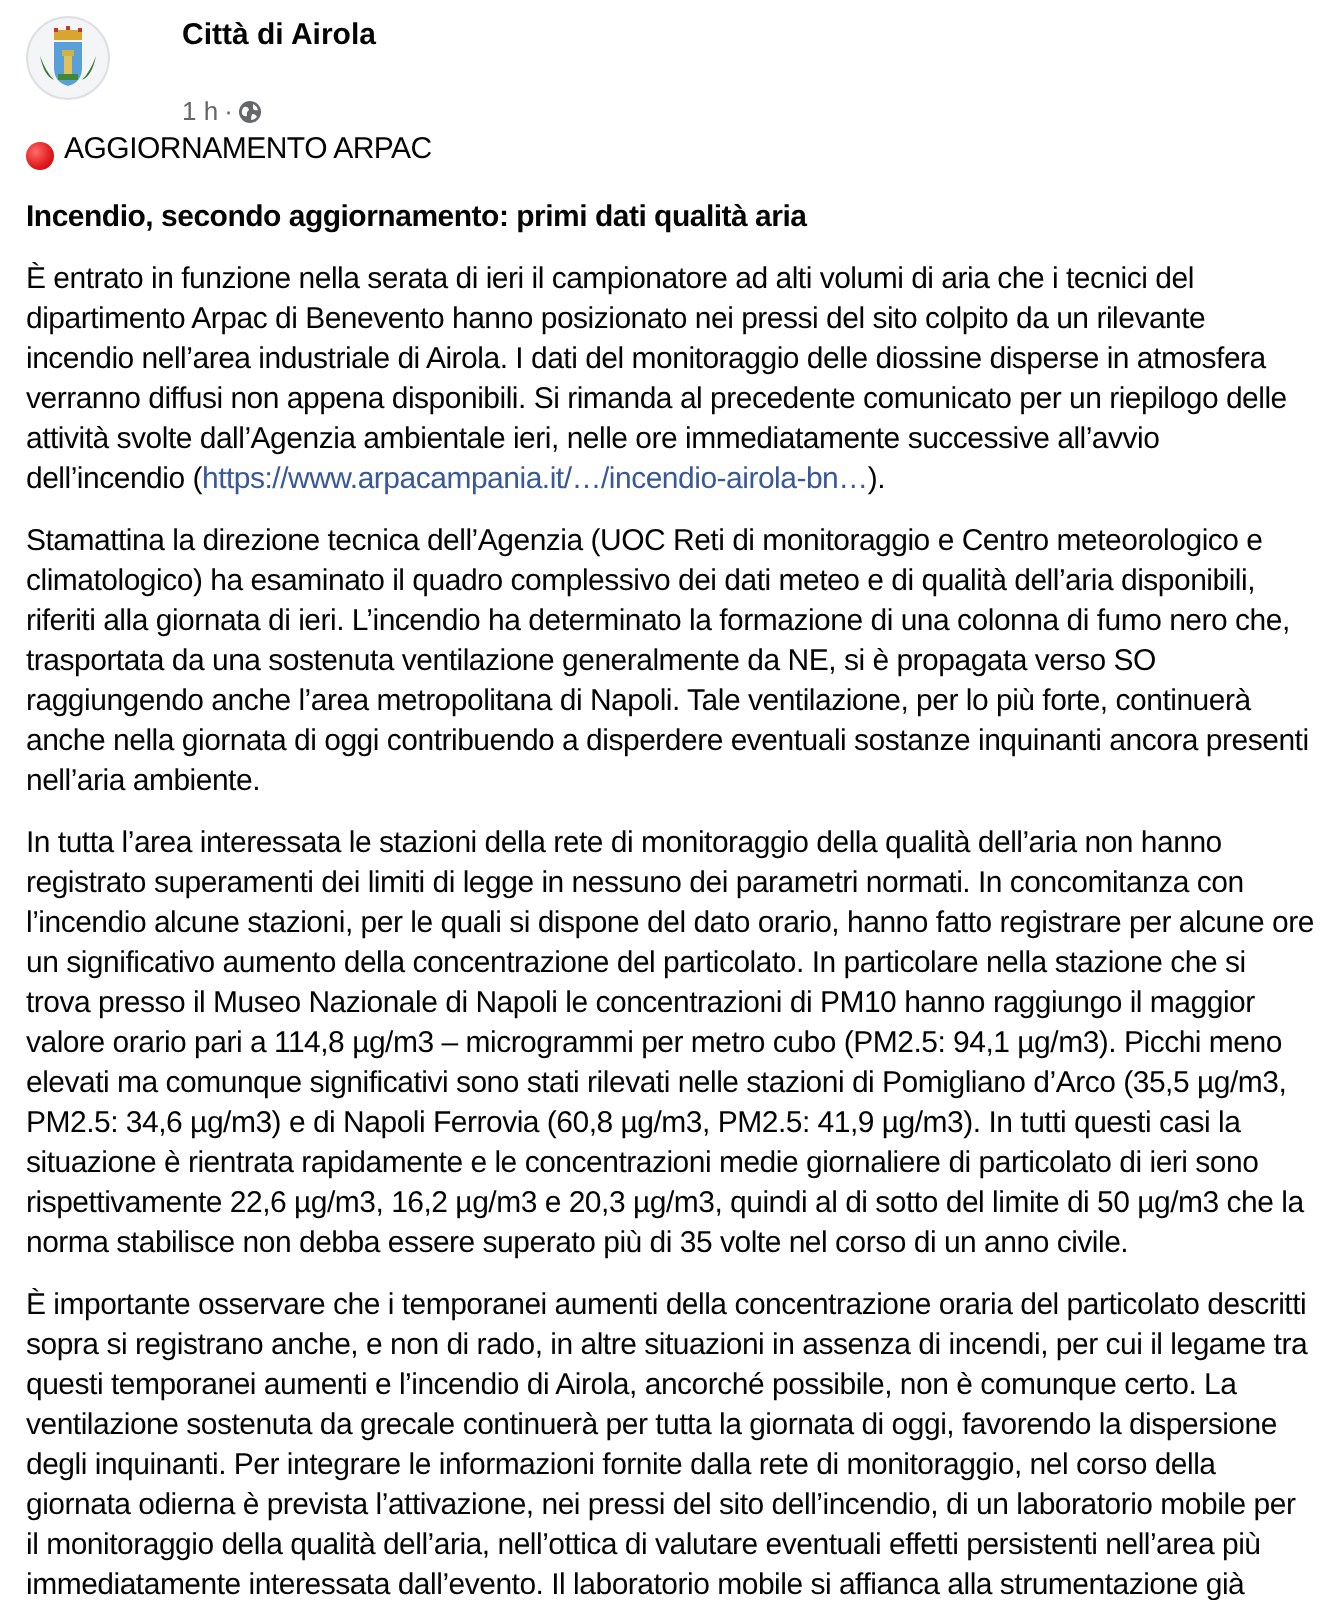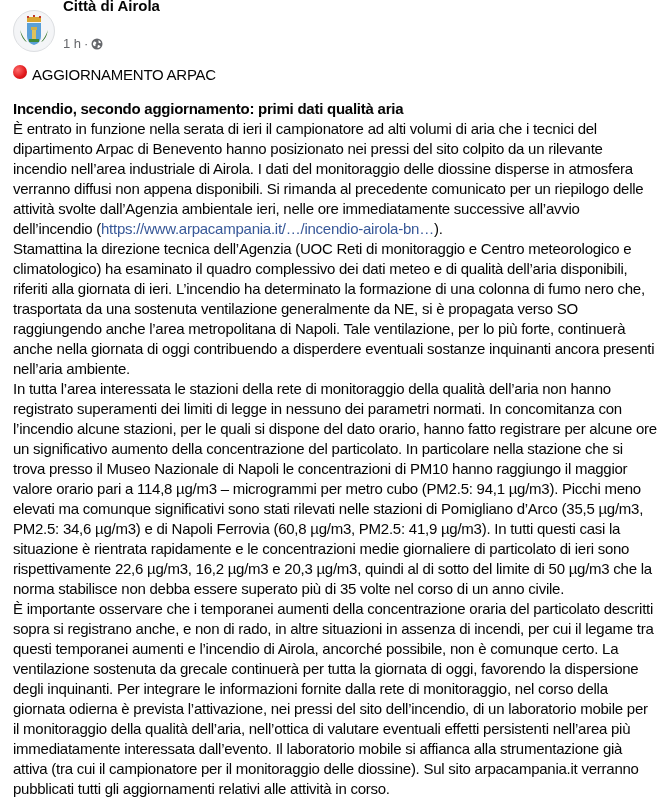--- a/index.html
+++ b/index.html
@@ -2,42 +2,42 @@
 <html><head>
 <meta charset="utf-8">
 <style>
   html, body { margin: 0; padding: 0; background: #ffffff; }
   body {
     width: 667px; height: 800px; overflow: hidden;
     font-family: "Liberation Sans", sans-serif;
     color: #1c1e21;
   }
   .post { padding: 8px 0 0 13px; width: 650px; }
-  .header { display: flex; align-items: flex-end; height: 44px; }
+  .header { display: flex; align-items: flex-start; height: 44px; gap: 28px; }
   .avatar {
     width: 40px; height: 40px; border-radius: 50%;
     border: 1px solid #dddfe2; background: #f3f4f6;
     display: flex; align-items: center; justify-content: center;
     overflow: hidden; flex-shrink: 0;
   }
   .meta { margin-left: 8px; display: flex; flex-direction: column; }
   .page-name { font-weight: bold; font-size: 15px; color: #050505; line-height: 19px; }
   .sub { font-size: 13px; color: #65676b; display: flex; align-items: center; line-height: 17px; margin-top: 20px; }
   .sub .dot { margin: 0 3px; }
   .globe { display: inline-block; width: 12px; height: 12px; }
   .body-text { font-size: 15px; line-height: 20px; color: #050505; padding-right: 6px; letter-spacing: -0.25px; }
-  .line-title { margin-top: 13px; display: flex; align-items: flex-start; }
+  .line-title { margin-top: 13px; display: flex; align-items: flex-end; }
   .red-dot {
     display: inline-block; width: 14px; height: 14px; border-radius: 50%;
     background: radial-gradient(circle at 35% 35%, #ff6b6b, #e0181b 60%, #b50d10);
     margin-right: 5px;
   }
   .subtitle { margin-top: 14px; font-weight: bold; }
   p { margin: 0; }
-  .para { }
+  .para { margin-top: 11px; }
   a.link { color: #385898; text-decoration: none; }
 </style>
 </head>
 <body>
 
 <div class="post">
   <div class="header">
     <div class="avatar">
       <svg width="38" height="38" viewBox="0 0 38 38">
         <circle cx="19" cy="19" r="19" fill="#f4f5f7"></circle>

